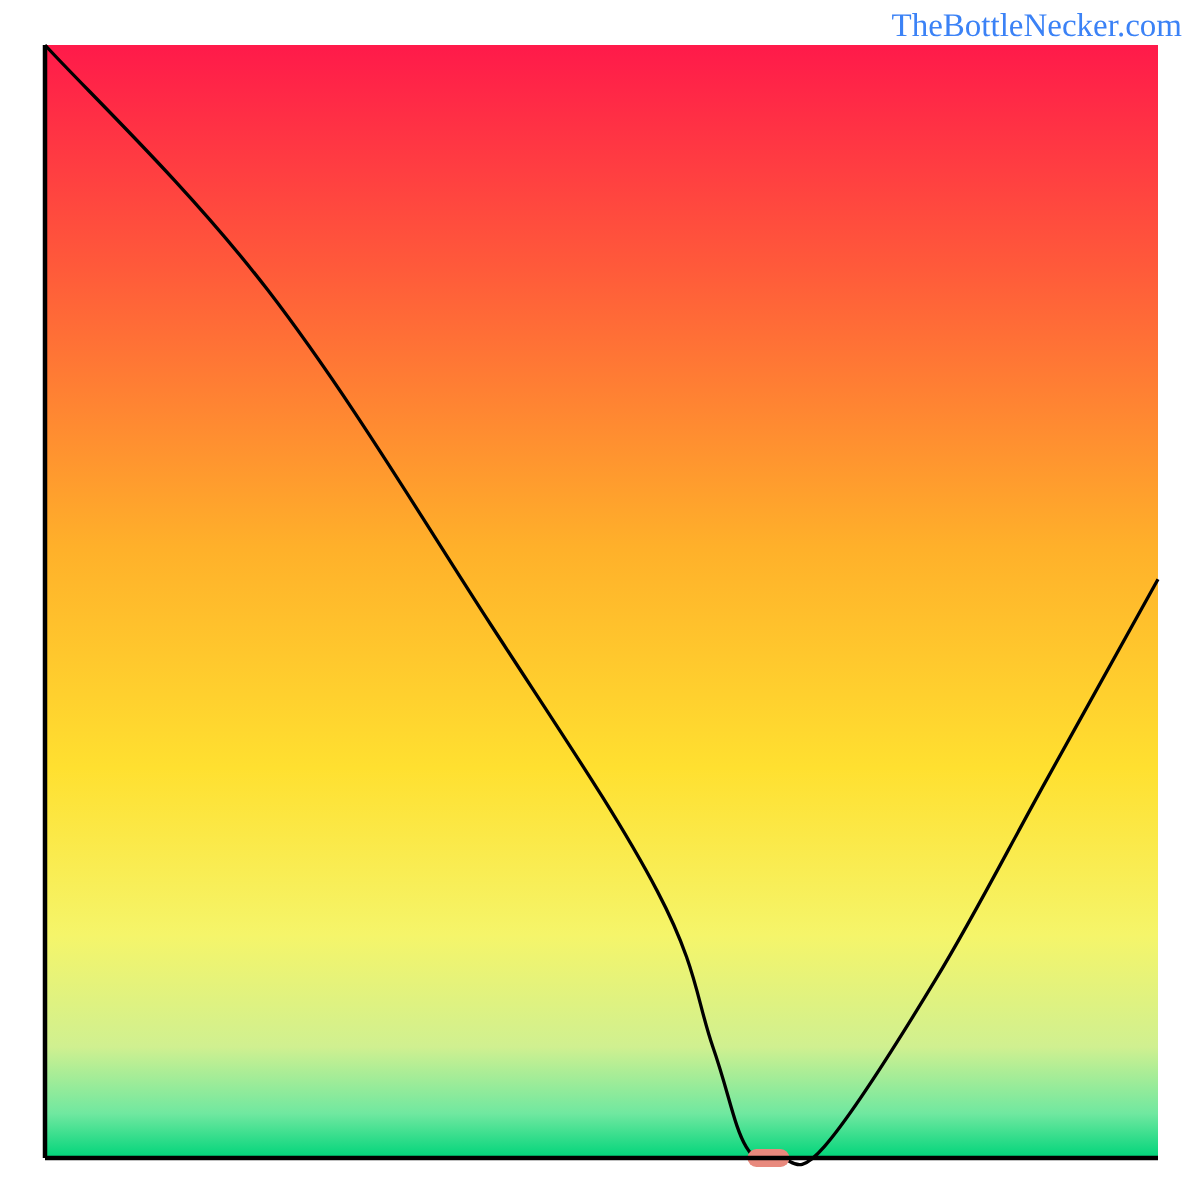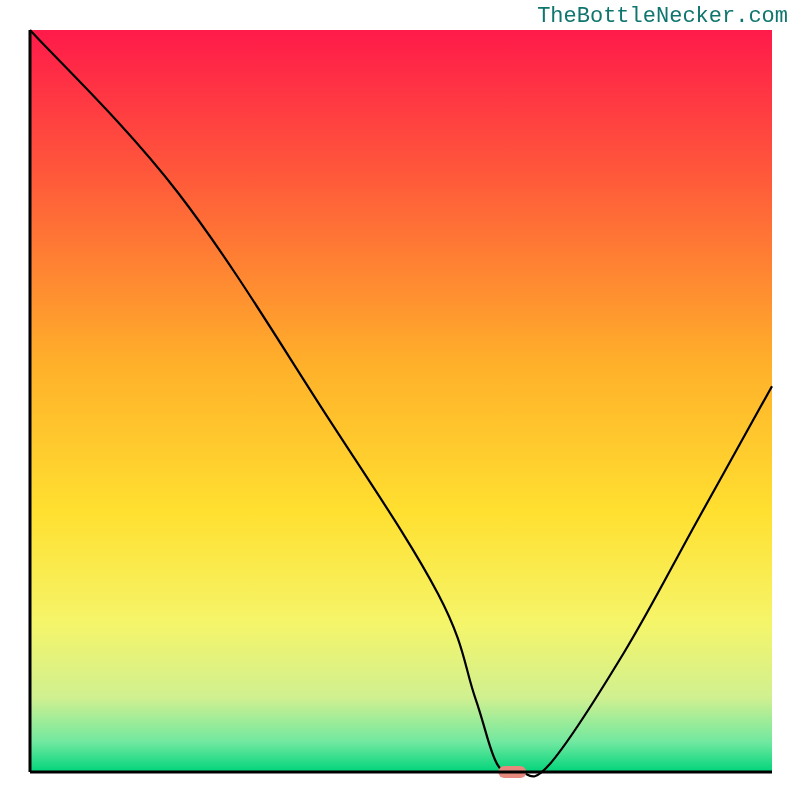--- a/index.html
+++ b/index.html
@@ -12,23 +12,23 @@
   }
   .chart-container {
     position: relative;
     width: 800px;
     height: 800px;
   }
   .watermark {
     position: absolute;
     top: 4px;
     right: 12px;
-    color: #0f766e;
+    color: #3b82f6;
     font-size: 22px;
-    font-family: Liberation Mono, monospace;
+    font-family: Liberation Serif, serif;
     z-index: 10;
   }
   svg {
     display: block;
   }
 </style>
 </head>
 <body>
 
 <div class="chart-container">

